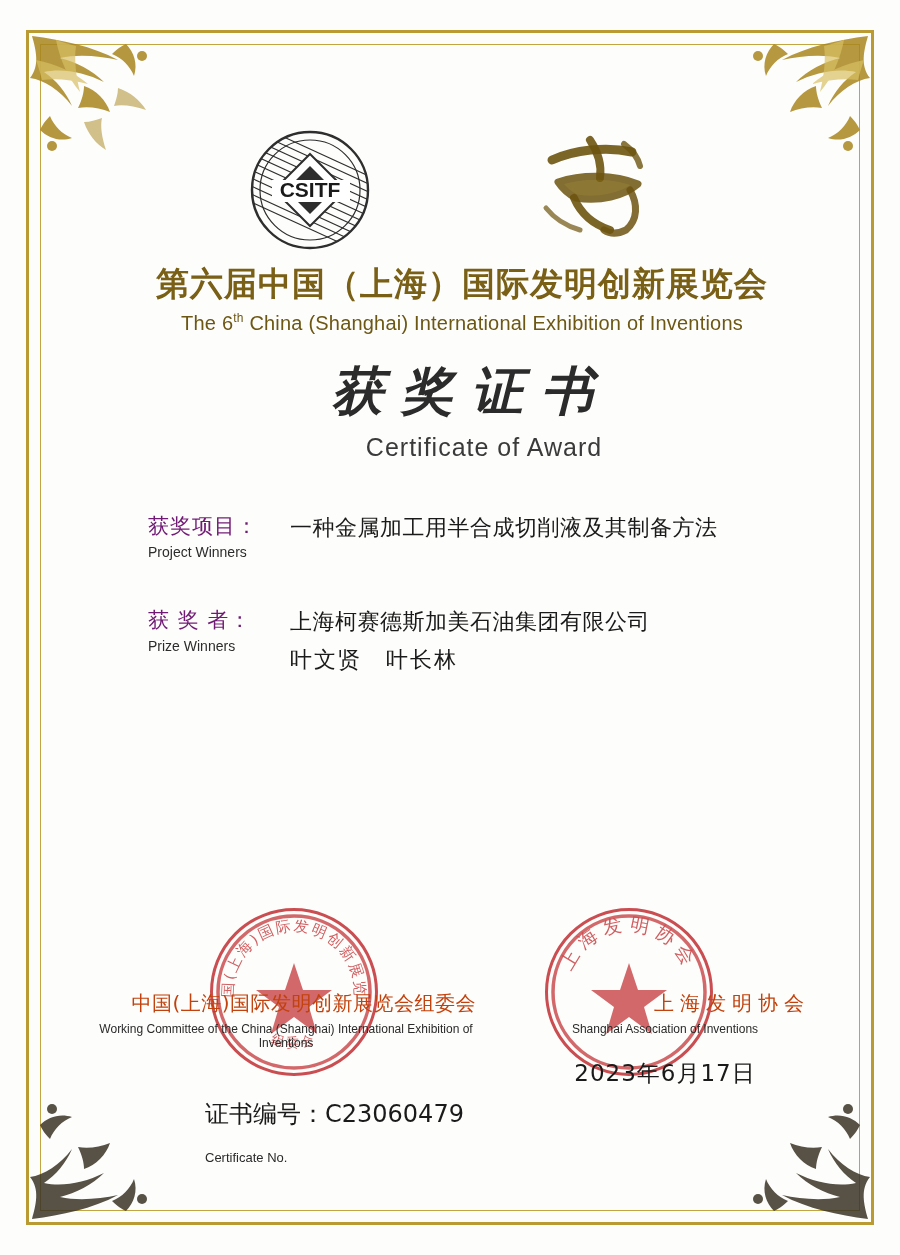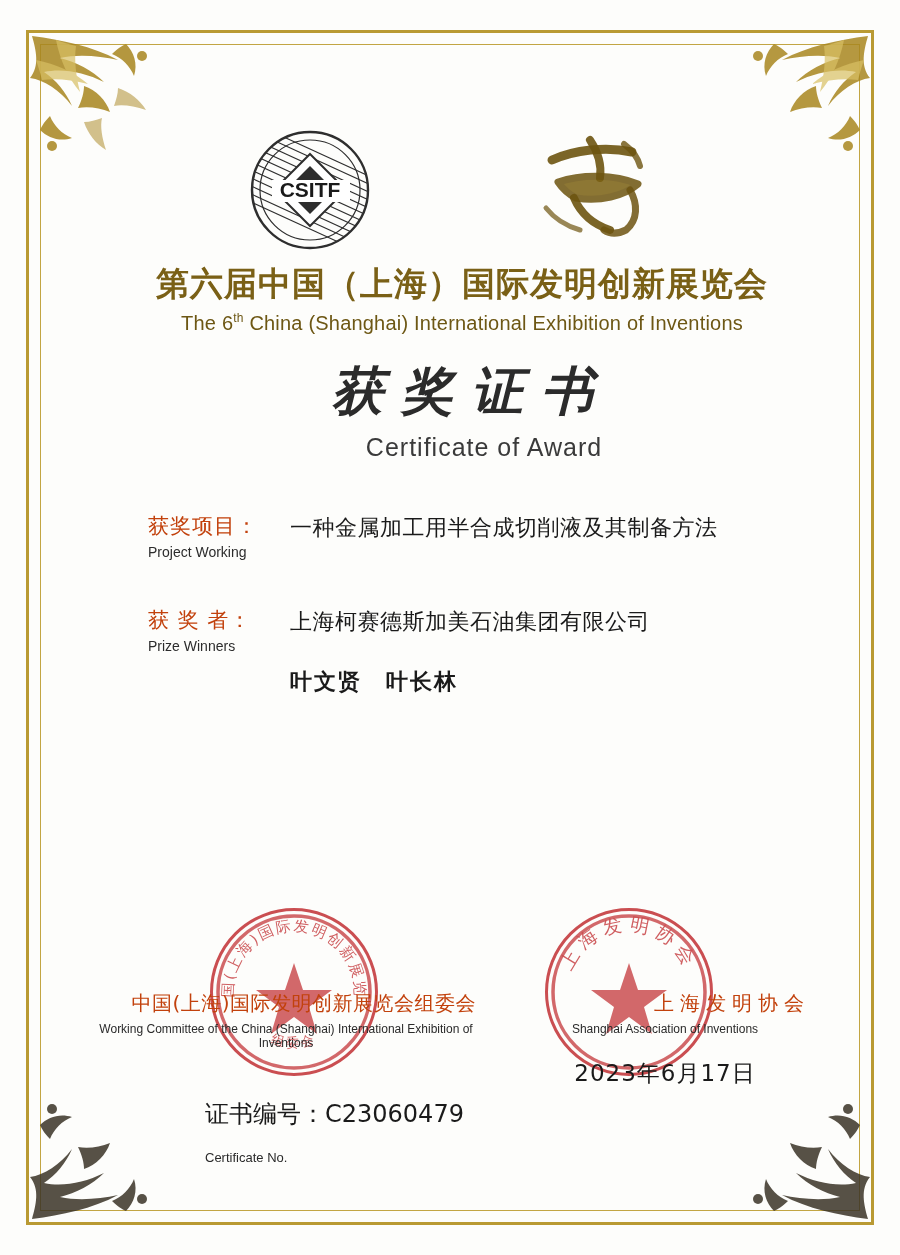--- a/index.html
+++ b/index.html
@@ -139,42 +139,41 @@
     align-items: flex-start;
     margin-bottom: 46px;
   }
   .field-labels {
     width: 142px;
     flex: 0 0 142px;
   }
   .label-cn {
     font-family: "DejaVu Sans", sans-serif;
     font-size: 21px;
-    color: #c2410c;
+    color: #701a75;
     white-space: nowrap;
     letter-spacing: 1px;
   }
   .label-en {
     font-family: "Liberation Sans", sans-serif;
     font-size: 14px;
     color: #2c2c2c;
     margin-top: 4px;
     white-space: nowrap;
   }
   .field-value {
     font-family: "DejaVu Sans", sans-serif;
     font-size: 22px;
     color: #1a1a1a;
     padding-top: 1px;
     letter-spacing: 0.5px;
   }
   .field-value .second-line {
-    margin-top: 30px;
+    margin-top: 8px;
     letter-spacing: 2px;
-    font-weight: bold;
   }
   .field-value.grade { letter-spacing: 6px; }
 
   
   .seal {
     position: absolute;
     border-radius: 50%;
     border: 3px solid #c0282c;
     opacity: 0.82;
   }
@@ -371,21 +370,21 @@
     </div>
     <div class="award-cn">获奖证书</div>
     <div class="award-en">Certificate of Award</div>
   </div>
 
   <div class="fields">
 
     <div class="field-row">
       <div class="field-labels">
         <div class="label-cn">获奖项目：</div>
-        <div class="label-en">Project Working</div>
+        <div class="label-en">Project Winners</div>
       </div>
       <div class="field-value">
         <div>一种金属加工用半合成切削液及其制备方法</div>
       </div>
     </div>
 
     <div class="field-row">
       <div class="field-labels">
         <div class="label-cn">获 奖 者：</div>
         <div class="label-en">Prize Winners</div>

